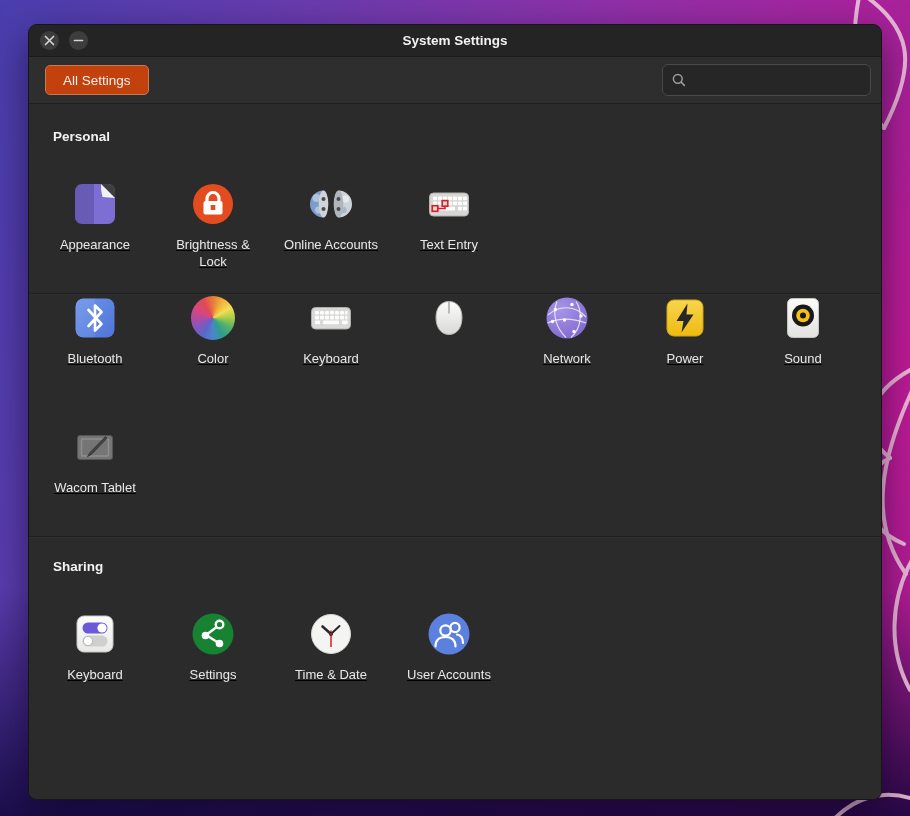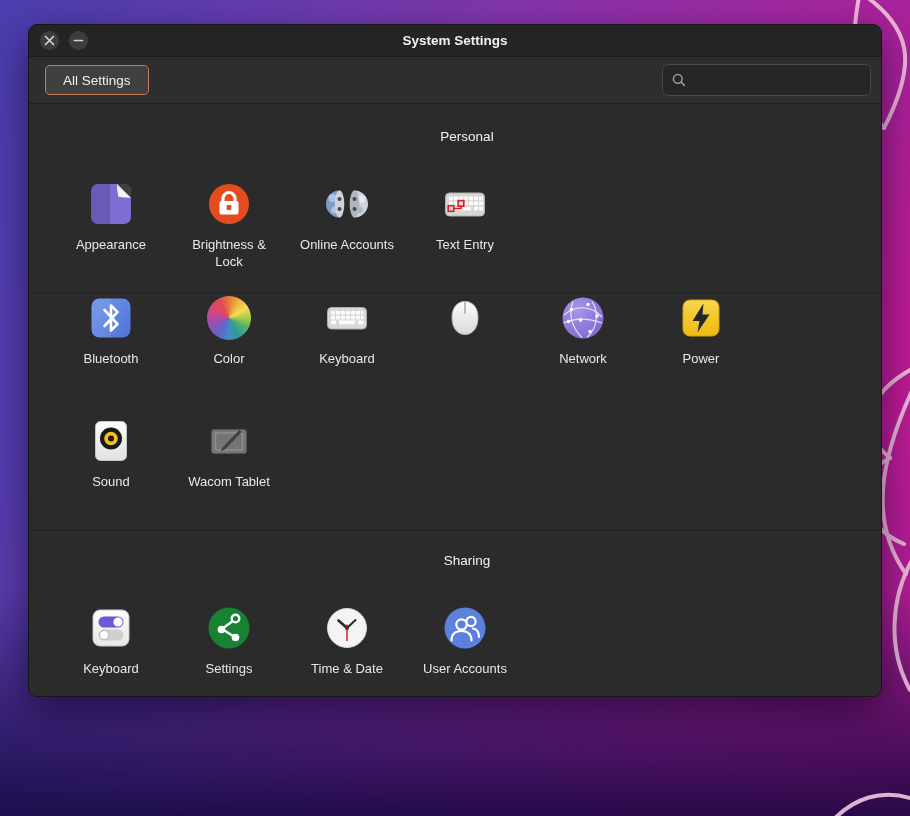--- a/index.html
+++ b/index.html
@@ -7,21 +7,21 @@
   body {
     font-family:"Liberation Sans", sans-serif;
     position:relative;
     background:
       radial-gradient(ellipse 60% 55% at 108% 45%, rgba(215,20,150,.55), rgba(215,20,150,0) 70%),
       linear-gradient(to bottom, rgba(10,5,60,0) 72%, rgba(12,4,55,.82) 100%),
       linear-gradient(104deg, #4a3eae 0%, #6c3bad 30%, #8f30a8 55%, #a8239c 78%, #ac1c90 100%);
   }
   .deco { position:absolute; inset:0; pointer-events:none; z-index:0; }
   .window {
-    position:absolute; left:28px; top:24px; width:854px; height:673px;
+    position:absolute; left:28px; top:24px; width:854px; height:776px;
     background:#2b2b2b; border:1px solid #161616; border-radius:9px;
     box-shadow:0 14px 38px rgba(10,0,30,.55);
     overflow:hidden; z-index:1;
     display:flex; flex-direction:column;
   }
   .titlebar {
     height:32px; flex:0 0 32px; background:#242424;
     display:flex; align-items:center; position:relative;
     border-bottom:1px solid #1c1c1c;
   }
@@ -34,40 +34,40 @@
   .win-title {
     position:absolute; left:0; right:0; text-align:center;
     color:#f2f2f2; font-weight:bold; font-size:13.5px; pointer-events:none;
   }
   .toolbar {
     height:47px; flex:0 0 47px; background:#2e2e2e;
     display:flex; align-items:center; justify-content:space-between;
     border-bottom:1px solid #1f1f1f; padding:0 10px 0 16px;
   }
   .all-settings {
-    height:30px; padding:0 17px; background:#404040;
+    height:30px; padding:0 17px; background:#c2410c;
     border:1px solid #c97a54; border-radius:5px;
     color:#f0f0f0; font-size:13.5px; font-family:inherit;
   }
   .search-box {
     width:209px; height:32px; background:#262626;
     border:1px solid #484848; border-radius:6px;
     display:flex; align-items:center; padding:0 8px; gap:6px;
   }
   .search-box input {
     flex:1; background:transparent; border:none; outline:none;
     color:#e6e6e6; font-size:13px; font-family:inherit; min-width:0;
   }
   .content { flex:1; background:#2b2b2b; overflow:hidden; }
   .section-header {
-    color:#f2f2f2; font-weight:normal; font-size:13.5px;
-    margin:22px 0 36px; padding-left:24px;text-align:center;
+    color:#f2f2f2; font-weight:bold; font-size:13.5px;
+    margin:22px 0 36px; padding-left:24px;
   }
   .section-header.first { margin-top:25px; }
-  .grid { display:flex; flex-wrap:wrap; padding-left:23px; row-gap:10px; width:840px; }
+  .grid { display:flex; flex-wrap:wrap; padding-left:7px; row-gap:16px; width:840px;text-decoration:underline; }
   .tile {
     width:118px; min-height:113px; display:flex; flex-direction:column;
     align-items:center; cursor:default;
   }
   .tile .icon { width:48px; height:48px; margin-bottom:9px; display:flex; align-items:center; justify-content:center; }
   .tile .label {
     color:#e8e8e8; font-size:13px; line-height:16.5px; text-align:center;
     max-width:96px;
   }
   .divider { height:1px; background:#1f1f1f; box-shadow:0 1px 0 rgba(255,255,255,.025); }

